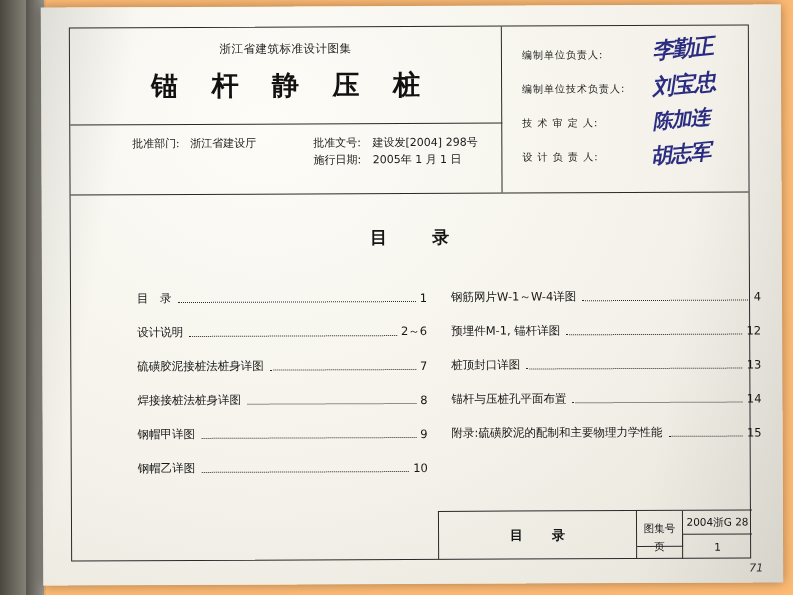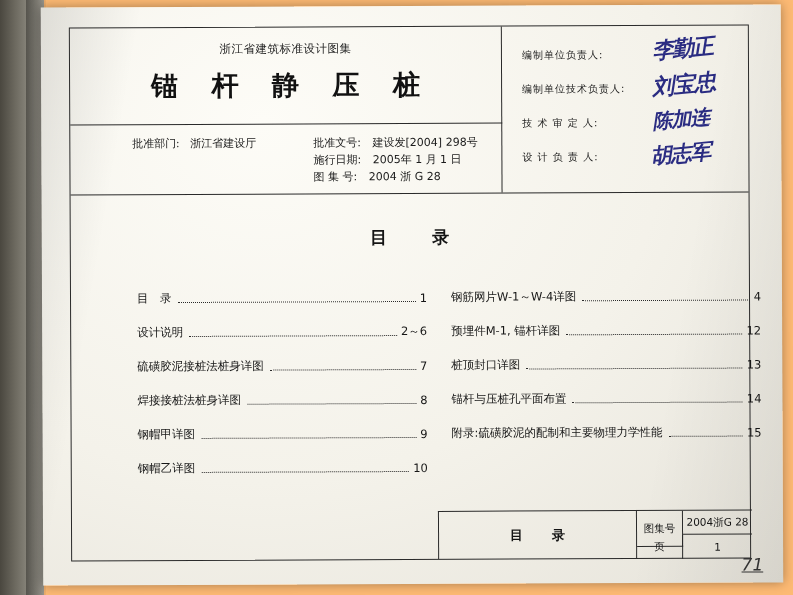--- a/index.html
+++ b/index.html
@@ -224,24 +224,23 @@
   }
   .tb-r1l { left: 0;   top: 0;    width: 46px; height: 36px; border-bottom: 1.2px solid #2a2a2a; border-right: 1.2px solid #2a2a2a; }
   .tb-r1r { left: 46px; top: 0;   right: 0;    height: 24px; border-bottom: 1.2px solid #2a2a2a; }
   .tb-r2l { left: 0;   top: 24px; width: 46px; height: 24px; border-right: 1.2px solid #2a2a2a; }
   .tb-r2r { left: 46px; top: 24px; right: 0;   height: 24px; }
 
   .folio {
     position: absolute;
     right: 20px;
     bottom: 8px;
-    font-size: 17px;
+    font-size: 11px;
     font-style: italic;
     color: #333;
-    text-decoration: underline;
   }
 </style>
 </head>
 <body>
 
 <div id="page">
 
   <div class="spine">
     <div class="spine-dark"></div>
   </div>
@@ -263,24 +262,20 @@
             <span style="margin-left:8px">浙江省建设厅</span>
           </div>
 
           <div class="meta m-docno">
             <span>批准文号:</span>
             <span style="margin-left:8px">建设发[2004] 298号</span>
           </div>
           <div class="meta m-date">
             <span>施行日期:</span>
             <span style="margin-left:8px">2005年 1 月 1 日</span>
-          </div>
-          <div class="meta m-setno">
-            <span>图 集 号:</span>
-            <span style="margin-left:8px">2004 浙 G 28</span>
           </div>
         </div>
 
         <div class="hdr-right">
           <div class="sign-row sr1">编制单位负责人:</div>
           <div class="sign-row sr2">编制单位技术负责人:</div>
           <div class="sign-row sr3">技 术 审 定 人:</div>
           <div class="sign-row sr4">设 计 负 责 人:</div>
 
           <div class="sig sig1">李勤正</div>

